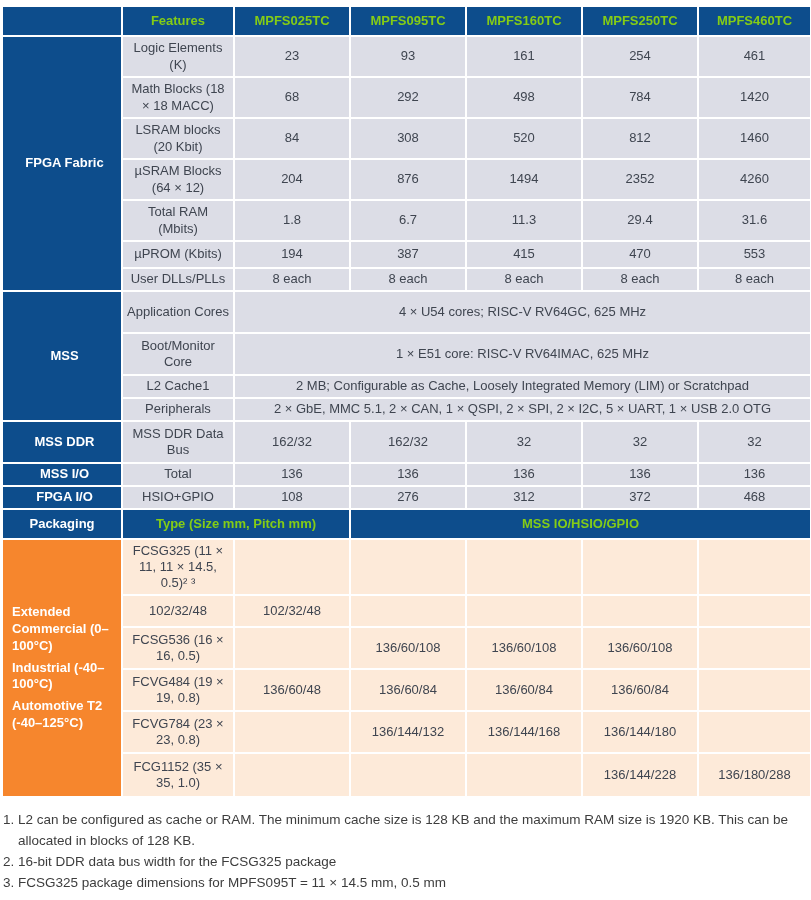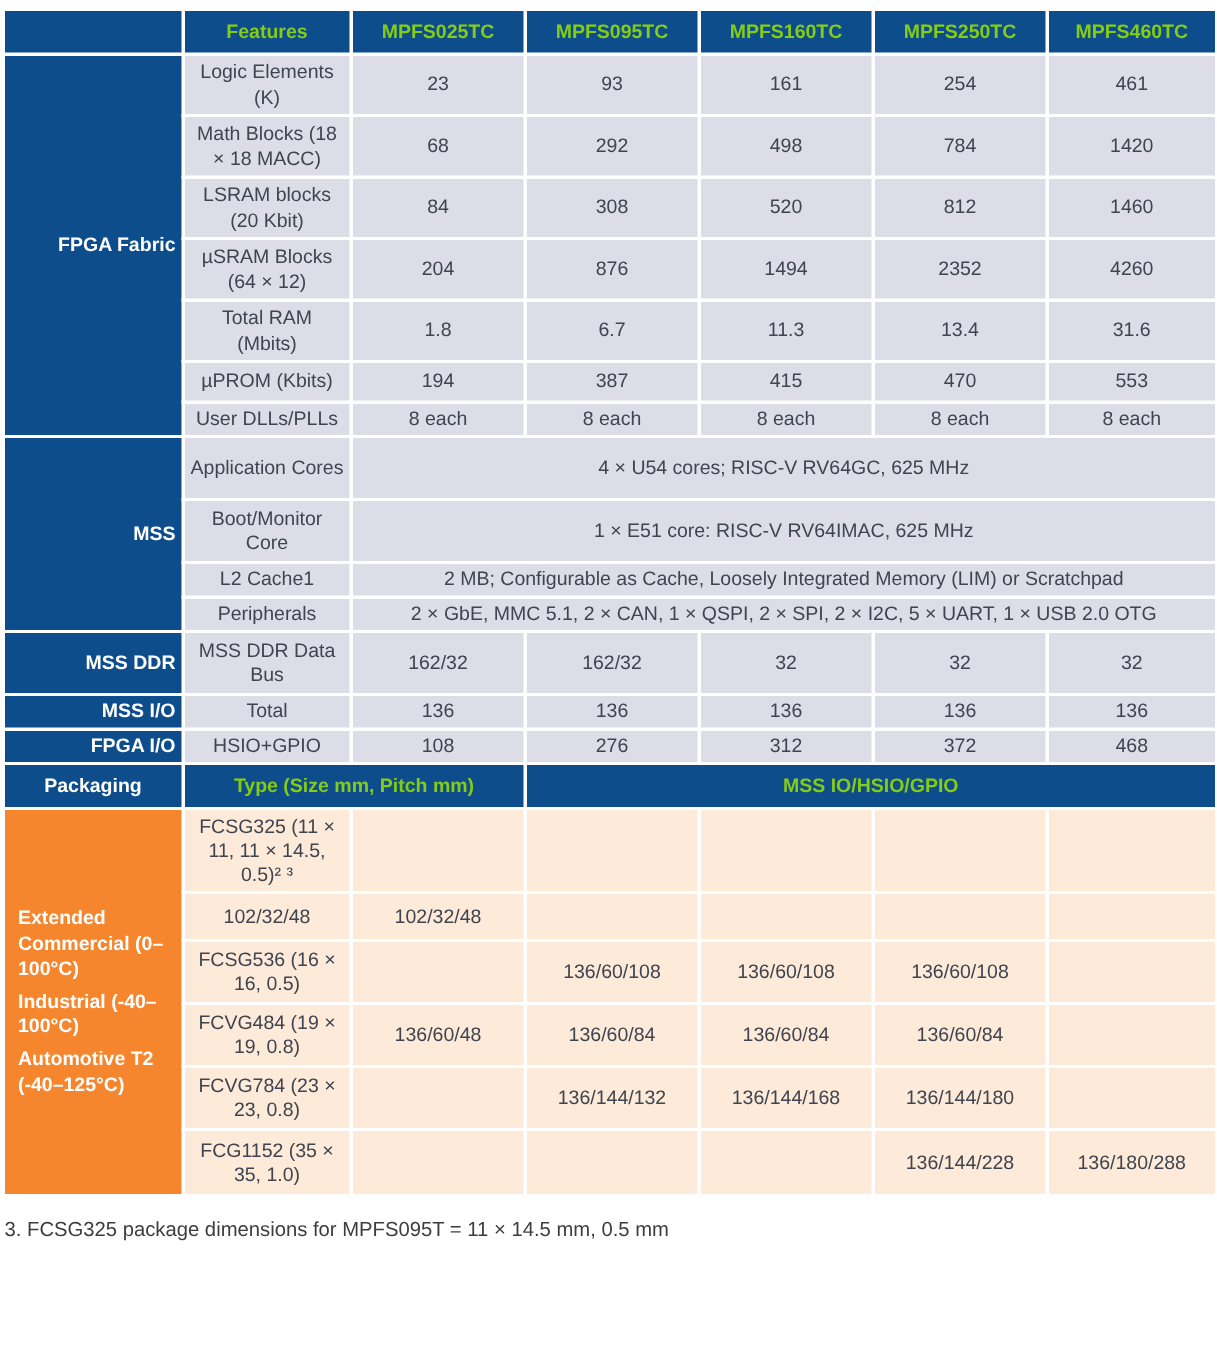--- a/index.html
+++ b/index.html
@@ -1,21 +1,21 @@
 <!DOCTYPE html>
 <html><head>
 <meta charset="utf-8">
 <style>
   html,body { margin:0; padding:0; background:#ffffff; font-family:"Liberation Sans",sans-serif; }
   .page { width:811px; }
   table { border-collapse:collapse; width:809px; margin:5px 0 0 1px; table-layout:fixed; }
   td { border:2px solid #ffffff; font-size:13px; line-height:1.25; padding:1px 4px;
        text-align:center; vertical-align:middle; color:#3f4550; overflow:hidden; }
   .hdr   { background:#0d4d8c; color:#84cc16; font-weight:bold; }
-  .cat   { background:#0d4d8c; color:#ffffff; font-weight:bold; text-align:right; padding-left:9px; }
+  .cat   { background:#0d4d8c; color:#ffffff; font-weight:bold; text-align:center; padding-left:9px; }
   .cat-c { background:#0d4d8c; color:#ffffff; font-weight:bold; text-align:center; }
   .gray  { background:#dcdde6; }
   .peach { background:#fdead9;margin-left:16px; }
   .orange{ background:#f6862d; color:#ffffff; font-weight:bold; text-align:left;
            padding-left:9px; padding-right:6px; }
   .orange .grade { margin:5px 0; line-height:1.3; }
   .h30{height:30px;} .h41{height:41px;} .h27{height:27px;} .h23{height:23px;}
   .h42{height:42px;} .h56{height:56px;} .h26{height:32px;} .h44{height:44px;}
   .notes { margin:12px 3px 0 3px; font-size:13.5px; color:#3d3d3d; line-height:1.55; }
   .notes .note { padding-left:15px; text-indent:-15px; }
@@ -77,21 +77,21 @@
     <td class="gray">876</td>
     <td class="gray">1494</td>
     <td class="gray">2352</td>
     <td class="gray">4260</td>
   </tr>
   <tr class="h41">
     <td class="gray">Total RAM (Mbits)</td>
     <td class="gray">1.8</td>
     <td class="gray">6.7</td>
     <td class="gray">11.3</td>
-    <td class="gray">13.4</td>
+    <td class="gray">29.4</td>
     <td class="gray">31.6</td>
   </tr>
   <tr class="h27">
     <td class="gray">µPROM (Kbits)</td>
     <td class="gray">194</td>
     <td class="gray">387</td>
     <td class="gray">415</td>
     <td class="gray">470</td>
     <td class="gray">553</td>
   </tr>
@@ -208,15 +208,17 @@
     <td class="peach"></td>
     <td class="peach"></td>
     <td class="peach"></td>
     <td class="peach">136/144/228</td>
     <td class="peach">136/180/288</td>
   </tr>
 </tbody>
     </table>
 
 <div class="notes">
+  <div class="note">1. L2 can be configured as cache or RAM. The minimum cache size is 128 KB and the maximum RAM size is 1920 KB. This can be allocated in blocks of 128 KB.</div>
+  <div class="note">2. 16-bit DDR data bus width for the FCSG325 package</div>
   <div class="note">3. FCSG325 package dimensions for MPFS095T = 11 × 14.5 mm, 0.5 mm</div>
 </div>
 </div>
 
 </body></html>

